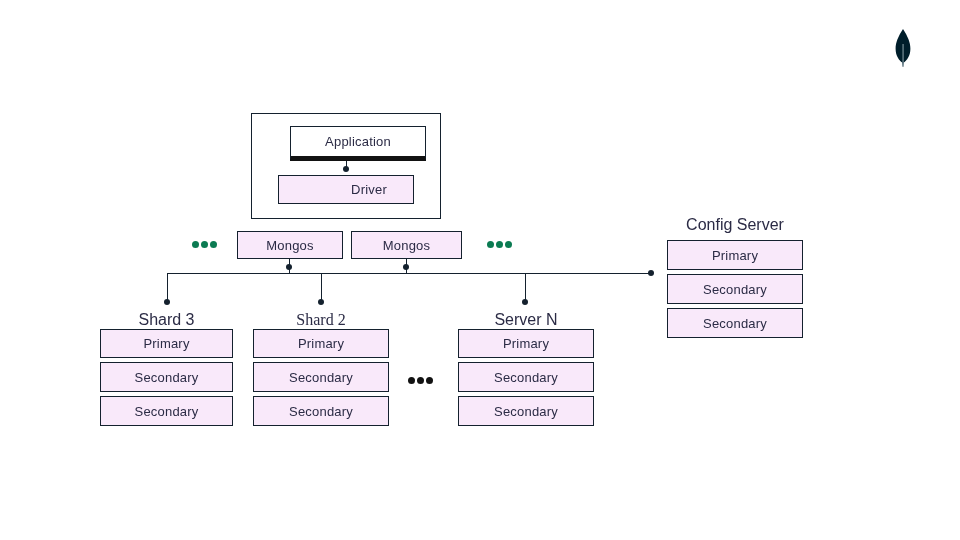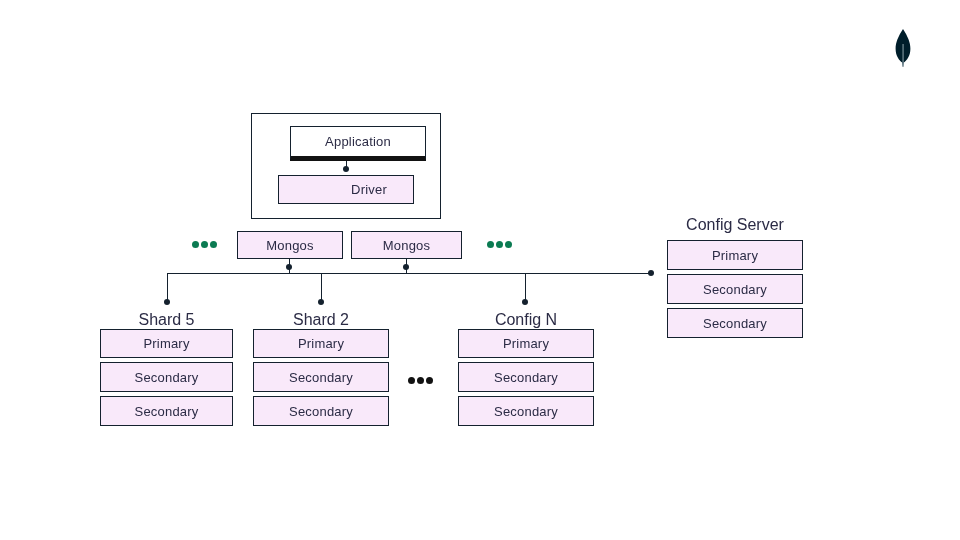--- a/index.html
+++ b/index.html
@@ -121,49 +121,49 @@
 <div class="node" style="left:667px;top:240px;width:136px;height:30px;">
   <span>Primary</span>
 </div>
 <div class="node" style="left:667px;top:274px;width:136px;height:30px;">
   <span>Secondary</span>
 </div>
 <div class="node" style="left:667px;top:308px;width:136px;height:30px;">
   <span>Secondary</span>
 </div>
 
-<div class="group-label" style="left:100px;top:311px;width:133px;">Shard 5</div>
+<div class="group-label" style="left:100px;top:311px;width:133px;">Shard 3</div>
 <div class="node" style="left:100px;top:329px;width:133px;height:29px;">
   <span>Primary</span>
 </div>
 <div class="node" style="left:100px;top:362px;width:133px;height:30px;">
   <span>Secondary</span>
 </div>
 <div class="node" style="left:100px;top:396px;width:133px;height:30px;">
   <span>Secondary</span>
 </div>
 
-<div class="group-label" style="left:253px;top:311px;width:136px;">Shard 2</div>
+<div class="group-label" style="left:253px;top:311px;width:136px;font-family:Liberation Serif, serif;">Shard 2</div>
 <div class="node" style="left:253px;top:329px;width:136px;height:29px;">
   <span>Primary</span>
 </div>
 <div class="node" style="left:253px;top:362px;width:136px;height:30px;">
   <span>Secondary</span>
 </div>
 <div class="node" style="left:253px;top:396px;width:136px;height:30px;">
   <span>Secondary</span>
 </div>
 
 <div class="ellipsis dark" style="left:408px;top:377px;">
     <i></i>
     <i></i>
     <i></i>
   </div>
 
-<div class="group-label" style="left:458px;top:311px;width:136px;">Config N</div>
+<div class="group-label" style="left:458px;top:311px;width:136px;">Server N</div>
 <div class="node" style="left:458px;top:329px;width:136px;height:29px;">
   <span>Primary</span>
 </div>
 <div class="node" style="left:458px;top:362px;width:136px;height:30px;">
   <span>Secondary</span>
 </div>
 <div class="node" style="left:458px;top:396px;width:136px;height:30px;">
   <span>Secondary</span>
 </div>
 

